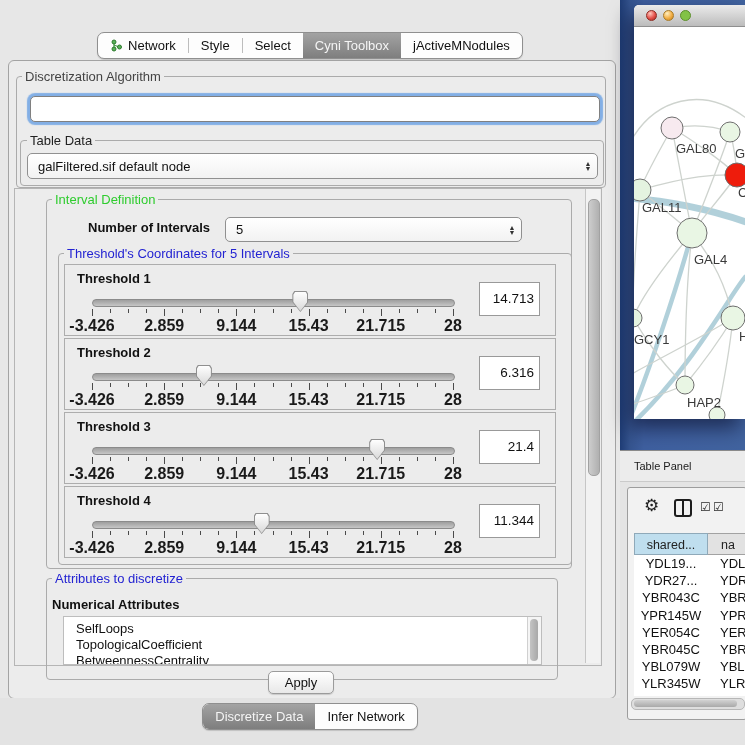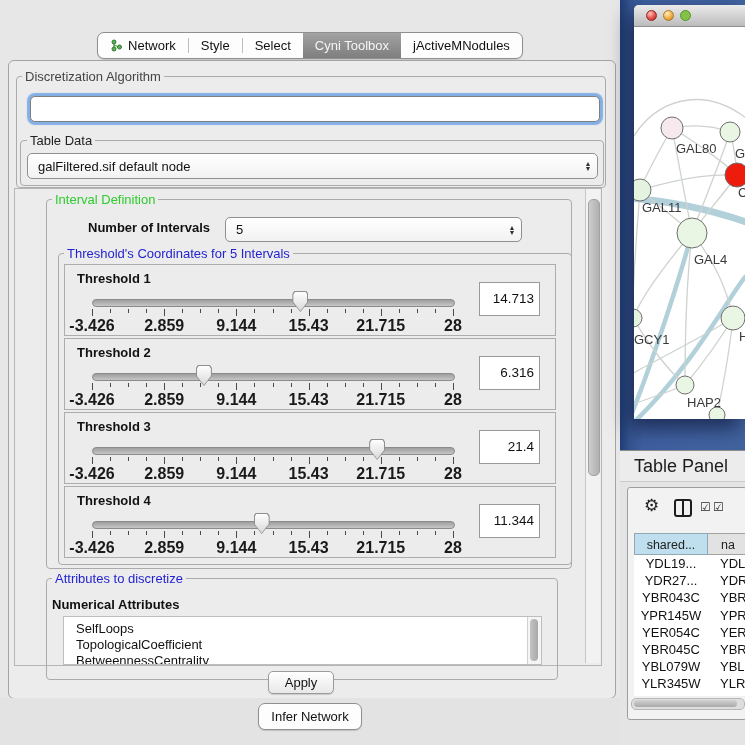--- a/index.html
+++ b/index.html
@@ -111,21 +111,21 @@
                 border-bottom:1px solid #8f8f8f;border-top-left-radius:5px;}
   .light{position:absolute;top:5px;width:11px;height:11px;border-radius:50%;}
   #light-red{left:12px;background:radial-gradient(circle at 35% 28%,#ffc7bd,#e4504a 55%,#9d2620);border:1px solid #8e2a22;box-sizing:border-box;}
   #light-yellow{left:29px;background:radial-gradient(circle at 35% 28%,#ffeebf,#f2ae43 55%,#c07b1e);border:1px solid #a97b26;box-sizing:border-box;}
   #light-green{left:46px;background:radial-gradient(circle at 35% 28%,#e0f6c0,#82c246 55%,#4f8a23;);border:1px solid #5d8f2d;box-sizing:border-box;background-color:#82c246;}
   #net-canvas{left:0;top:21px;width:111px;height:393px;}
 
   #tp-region{left:620px;top:450px;width:125px;height:295px;background:#e4e4e4;}
   #tp-header{left:0;top:0;width:125px;height:30px;background:#ececec;border-top:1px solid #8a8a8a;
              border-bottom:1px solid #cacaca;}
-  #tp-title{left:14px;top:0;height:30px;line-height:30px;font-size:18px;color:#1c1c1c;}
+  #tp-title{left:14px;top:0;height:30px;line-height:30px;font-size:11px;color:#1c1c1c;}
   #tp-panel{left:7px;top:37px;width:118px;height:231px;border:1px solid #9d9d9d;border-radius:3px;
             background:#f2f2f2;}
   #tp-gear{left:16px;top:7px;font-size:17px;color:#222;}
   #tp-cols{left:46px;top:11px;width:14px;height:14px;border:2px solid #1d1d1d;border-radius:3px;}
   #tp-cols i{position:absolute;left:6px;top:0;width:2px;height:14px;background:#1d1d1d;display:block;}
   .tp-chk{top:12px;font-size:12px;color:#2a2a2a;}
   #tp-chk1{left:72px;} #tp-chk2{left:85px;}
   .tp-hcell{position:absolute;top:45px;height:22px;line-height:22px;font-size:12.5px;color:#222;
             box-sizing:border-box;}
   #tp-hcell0{left:6px;width:74px;background:#bfdeee;border:1px solid #8fa9b9;text-align:center;}
@@ -362,20 +362,23 @@
     </div>
   <div class="attr-item" style="top: 4px;">SelfLoops</div>
       <div class="attr-item" style="top: 20px;">TopologicalCoefficient</div>
       <div class="attr-item" style="top: 36px;">BetweennessCentrality</div>
     </div>
 
   <div class="abs" id="apply-btn">Apply</div>
 
   <div class="abs" id="bottom-strip">
     <div class="seg-ctl">
+      <div class="seg sel">
+          <span>Discretize Data</span>
+        </div>
       <div class="seg">
           <span>Infer Network</span>
         </div>
     </div>
   </div>
 
   <div class="abs" id="desktop"></div>
 
   <div class="abs" id="net-window">
     <div class="abs" id="net-titlebar">

